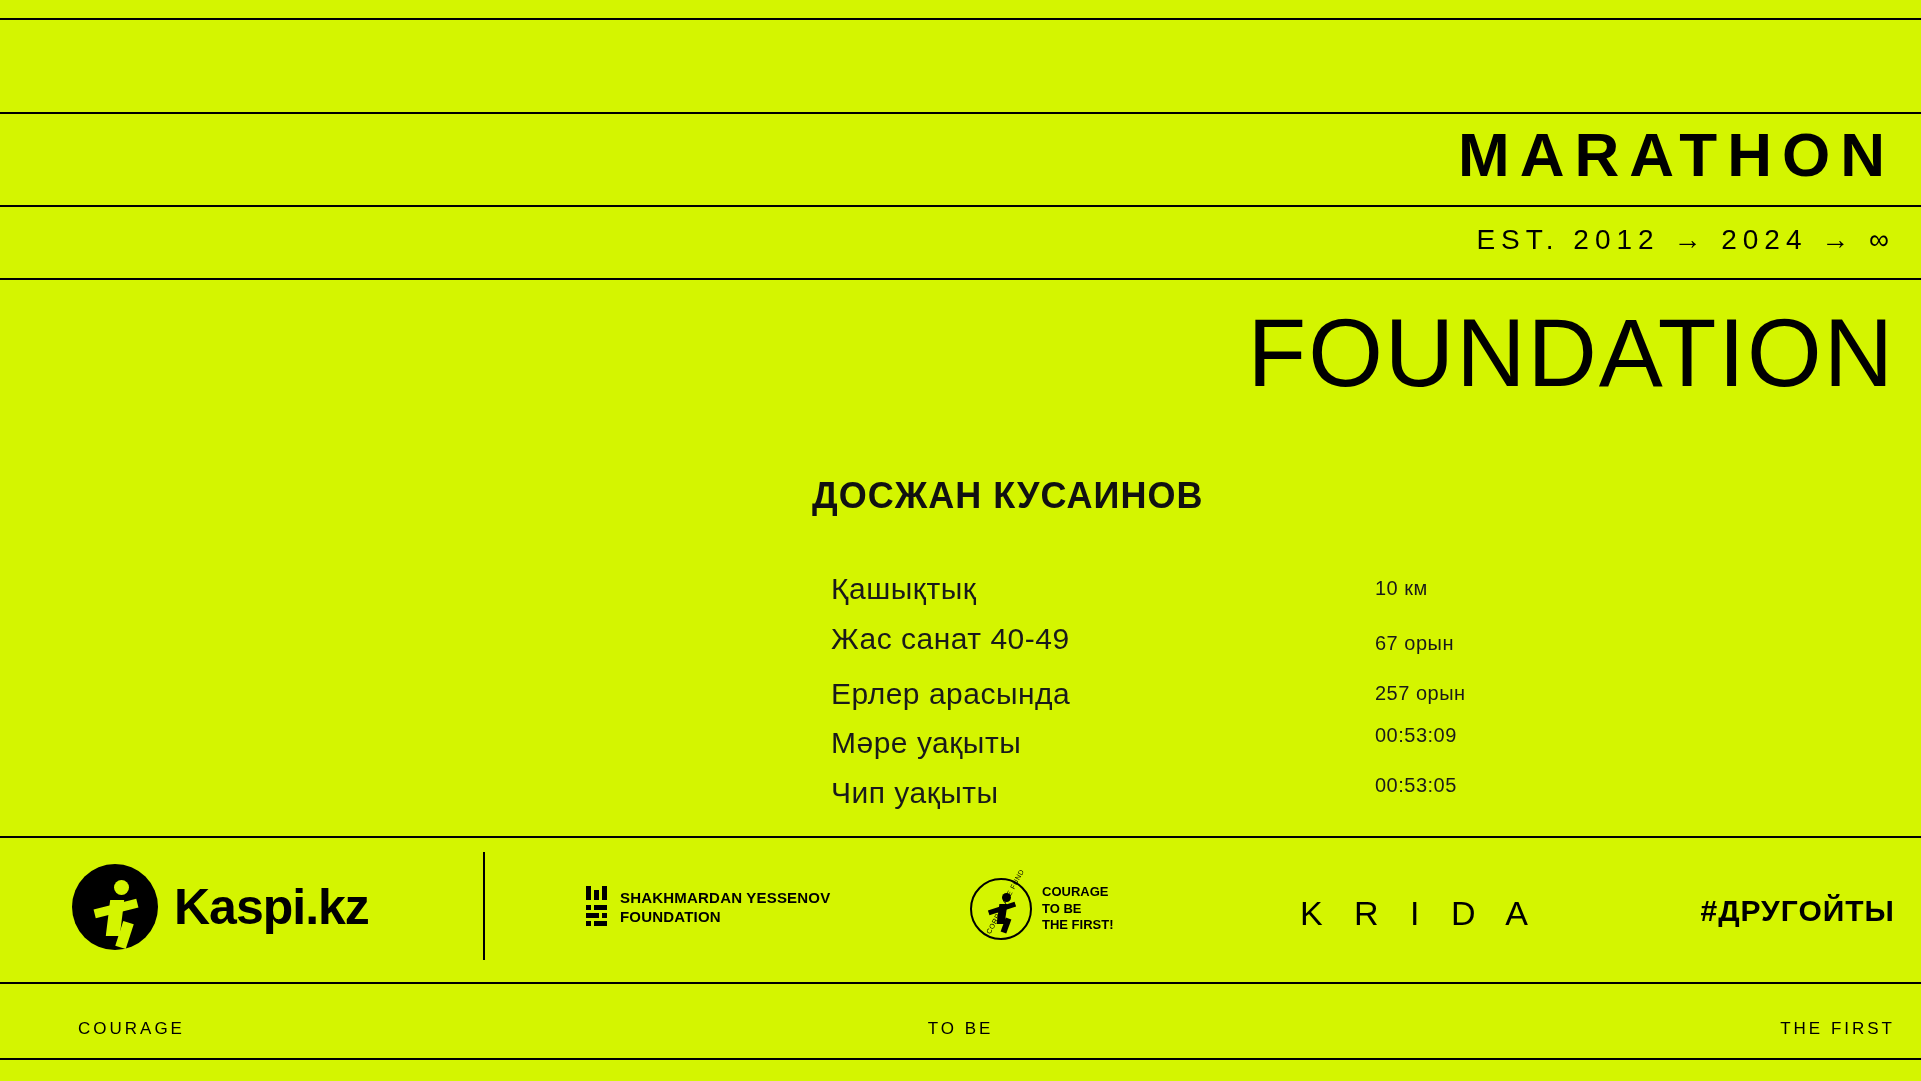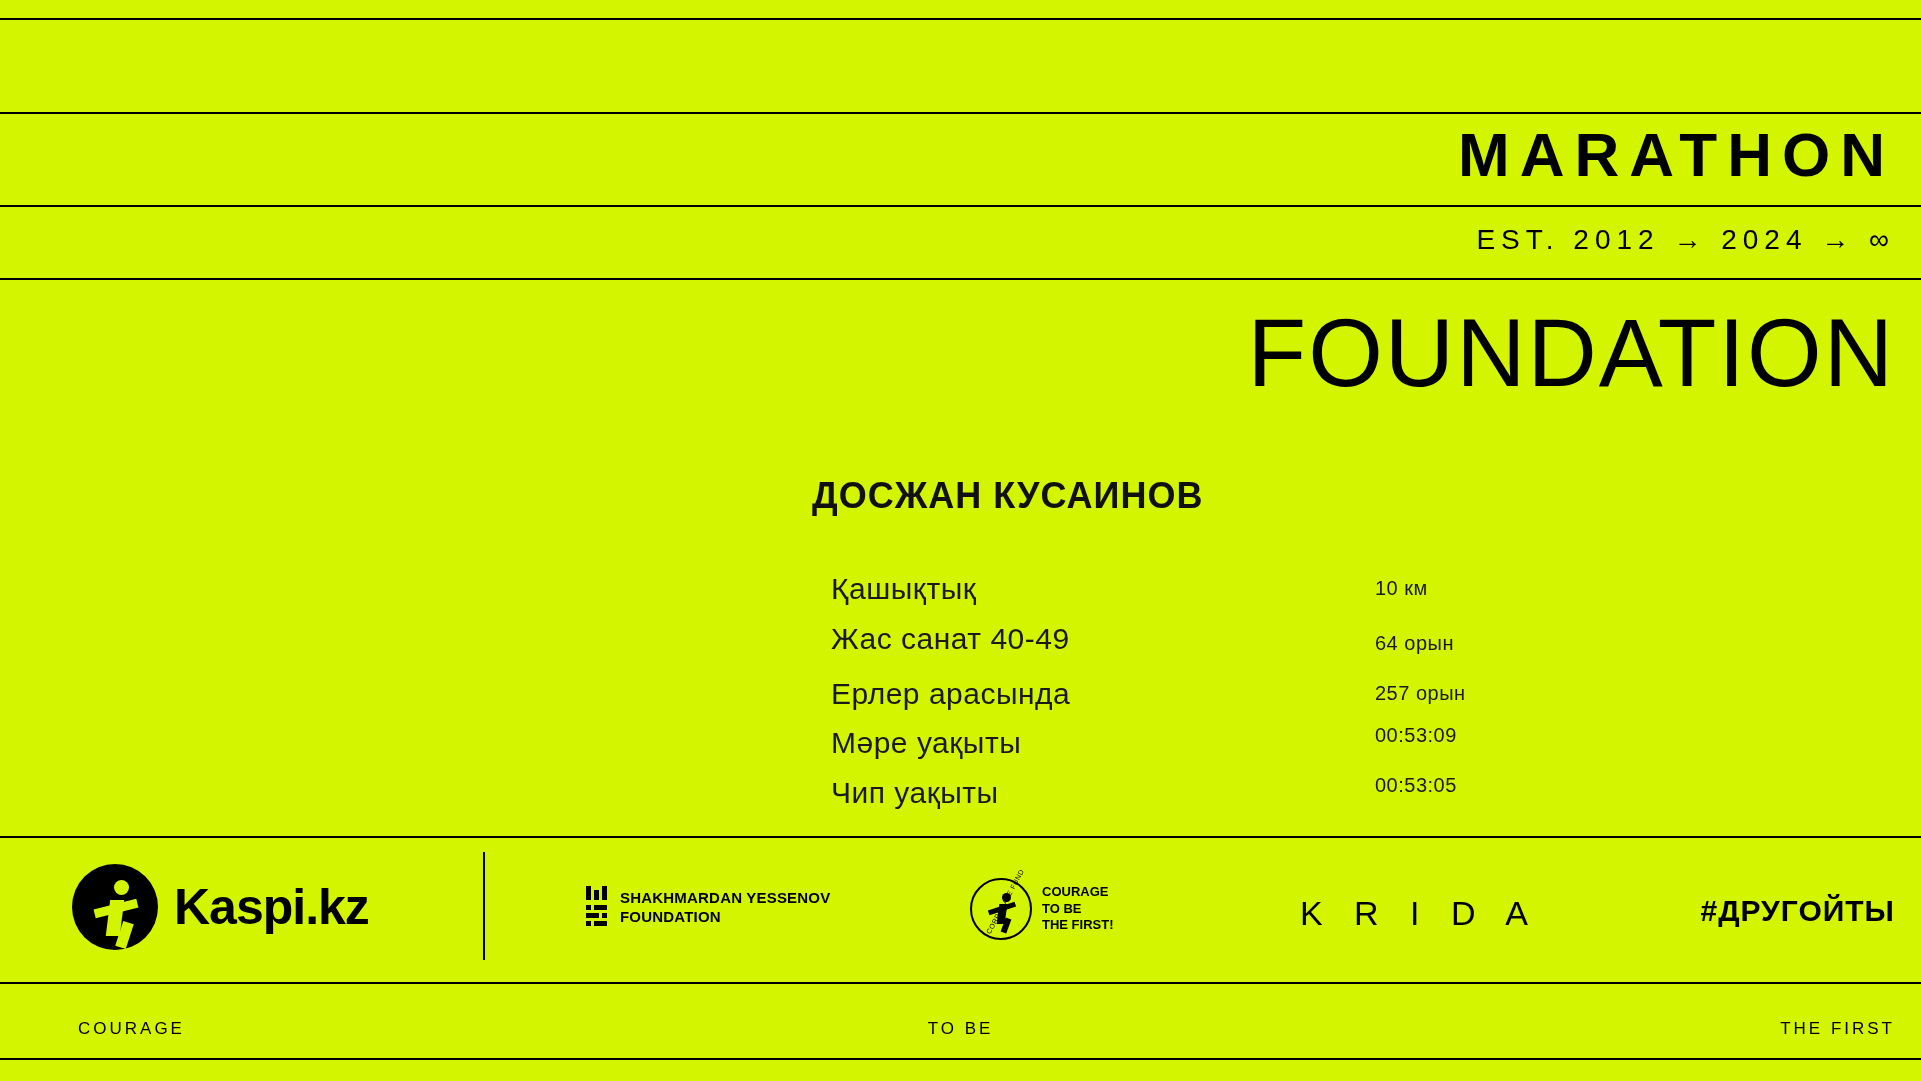--- a/index.html
+++ b/index.html
@@ -347,21 +347,21 @@
 
   <div class="participant">ДОСЖАН КУСАИНОВ</div>
 
   <div class="results">
     <div class="res-row">
       <div class="res-label">Қашықтық</div>
       <div class="res-value">10 км</div>
     </div>
     <div class="res-row">
       <div class="res-label">Жас санат 40-49</div>
-      <div class="res-value">64 орын</div>
+      <div class="res-value">67 орын</div>
     </div>
     <div class="res-row">
       <div class="res-label">Ерлер арасында</div>
       <div class="res-value">257 орын</div>
     </div>
     <div class="res-row">
       <div class="res-label">Мәре уақыты</div>
       <div class="res-value">00:53:09</div>
     </div>
     <div class="res-row">

